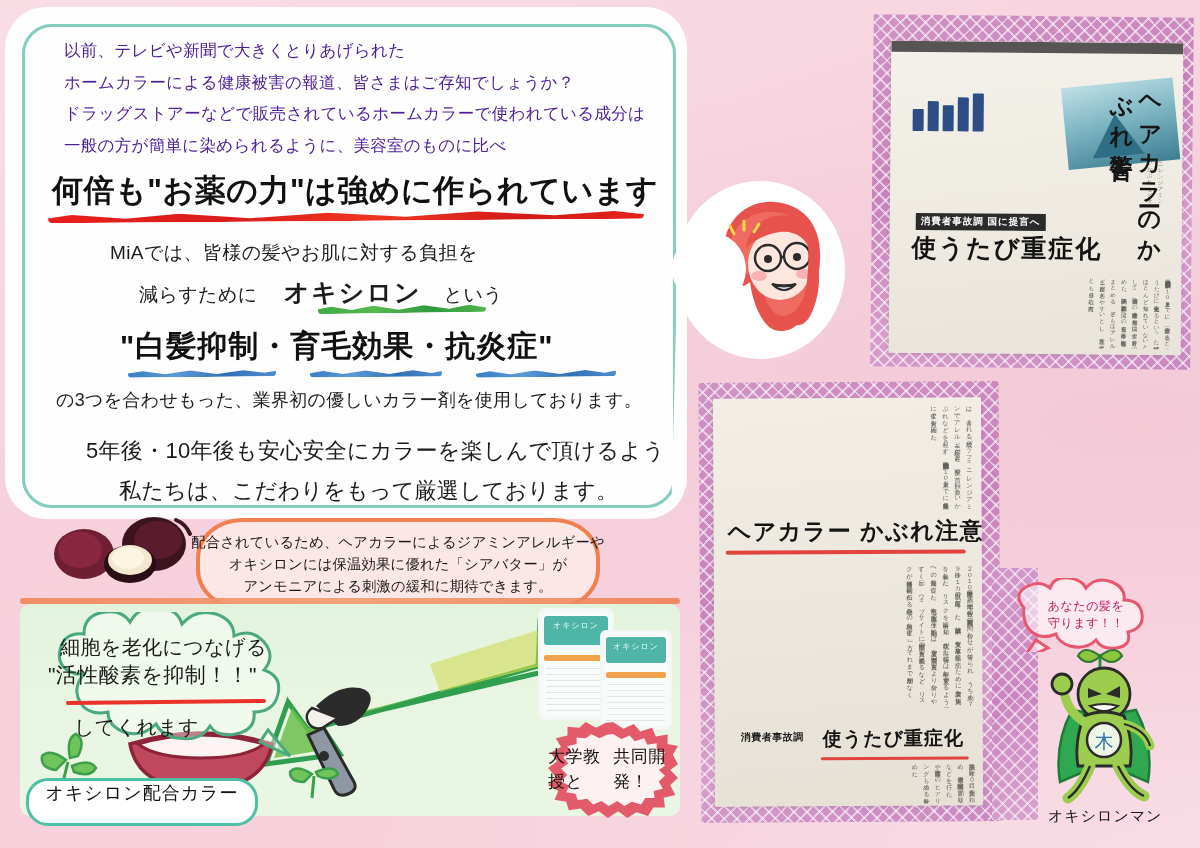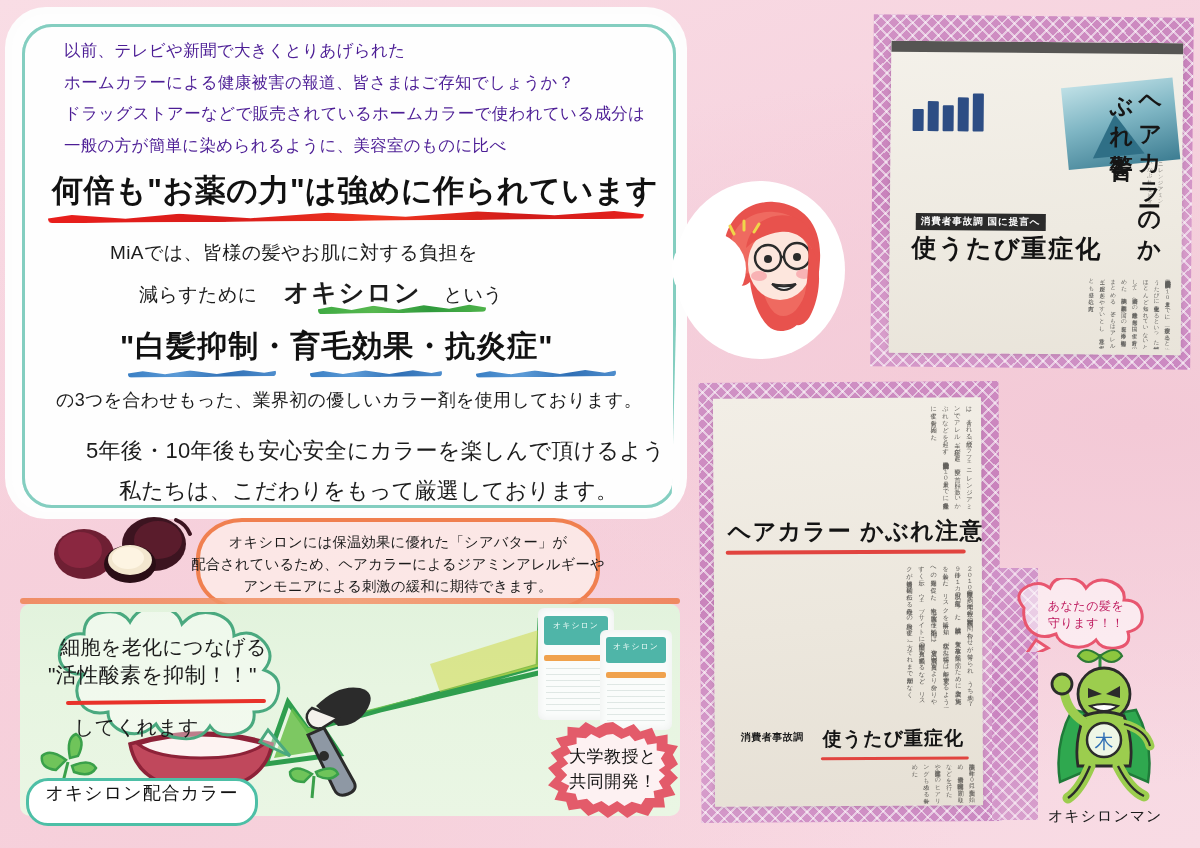--- a/index.html
+++ b/index.html
@@ -178,21 +178,21 @@
     display:block;color:#eafaf6;font-style:normal;font-size:8px;
     text-align:center;line-height:2.6;letter-spacing:1px;
   }
   .bottle .stripe{position:absolute;left:8%;top:42%;width:84%;height:6px;background:#f0a24d;border-radius:2px;}
   .bottle .lines{position:absolute;left:10%;top:54%;width:80%;height:40%;
     background:repeating-linear-gradient(#c9d6d2 0 1px,transparent 1px 6px);opacity:.55;}
 
   
   .starburst{
     position:absolute;left:548px;top:722px;width:130px;height:96px;
-    display:flex;flex-direction:column;justify-content:center;align-items:center;
+    display:flex;flex-direction:row;justify-content:center;align-items:center;
   }
   .starburst .sb-shape{
     position:absolute;inset:0;background:#e35b6a;
     clip-path:polygon(50% 0%,58% 7%,66% 2%,71% 10%,80% 6%,83% 15%,92% 13%,92% 23%,100% 25%,96% 34%,100% 44%,94% 50%,100% 58%,94% 66%,98% 76%,89% 79%,90% 89%,81% 89%,77% 98%,68% 94%,61% 100%,54% 93%,46% 100%,39% 93%,31% 98%,25% 90%,16% 92%,14% 83%,5% 81%,8% 72%,0% 66%,6% 57%,0% 48%,7% 41%,2% 32%,10% 26%,6% 17%,15% 14%,15% 5%,24% 6%,29% 0%,37% 6%,44% 1%);
   }
   .starburst .sb-inner{
     position:absolute;left:13px;top:12px;right:13px;bottom:12px;
     background:#fdf1f2;
     clip-path:polygon(50% 0%,58% 7%,66% 2%,71% 10%,80% 6%,83% 15%,92% 13%,92% 23%,100% 25%,96% 34%,100% 44%,94% 50%,100% 58%,94% 66%,98% 76%,89% 79%,90% 89%,81% 89%,77% 98%,68% 94%,61% 100%,54% 93%,46% 100%,39% 93%,31% 98%,25% 90%,16% 92%,14% 83%,5% 81%,8% 72%,0% 66%,6% 57%,0% 48%,7% 41%,2% 32%,10% 26%,6% 17%,15% 14%,15% 5%,24% 6%,29% 0%,37% 6%,44% 1%);
   }
@@ -381,22 +381,22 @@
     <ellipse cx="110" cy="36" rx="32" ry="27" fill="#3c1420"></ellipse>
     <ellipse cx="114" cy="32" rx="24" ry="19" fill="#5a1c2c"></ellipse>
     <ellipse cx="86" cy="56" rx="26" ry="19" fill="#2a0e16"></ellipse>
     <ellipse cx="86" cy="52" rx="22" ry="15" fill="#f3e7cf"></ellipse>
     <ellipse cx="84" cy="50" rx="16" ry="11" fill="#fdf4e2"></ellipse>
     <path d="M132 12 q10 4 14 14" stroke="#3c1420" stroke-width="4" fill="none" stroke-linecap="round"></path>
   </svg>
 </div>
 
 <div class="callout-orange">
+  <span>配合されているため、ヘアカラーによるジアミンアレルギーや</span>
   <span>オキシロンには保温効果に優れた「シアバター」が</span>
-  <span>配合されているため、ヘアカラーによるジアミンアレルギーや</span>
   <span>アンモニアによる刺激の緩和に期待できます。</span>
 </div>
 
 <div class="green-band"></div>
 
 <svg class="illus-svg" viewBox="0 0 660 212">
 
   <path d="M520 18 L560 40 L540 64 L300 120 L320 150 L246 160 L268 98 L288 126 L518 62 Z" fill="none" stroke="#2f9e4e" stroke-width="5"></path>
   <path d="M525 24 L552 40 L536 58 L300 118 L316 144 L254 154 L272 104 L288 124 L520 60 Z" fill="#6abf4b" opacity=".85"></path>
   <path d="M525 24 L552 40 L536 58 L420 88 L410 60 Z" fill="#cfd84a" opacity=".55"></path>

